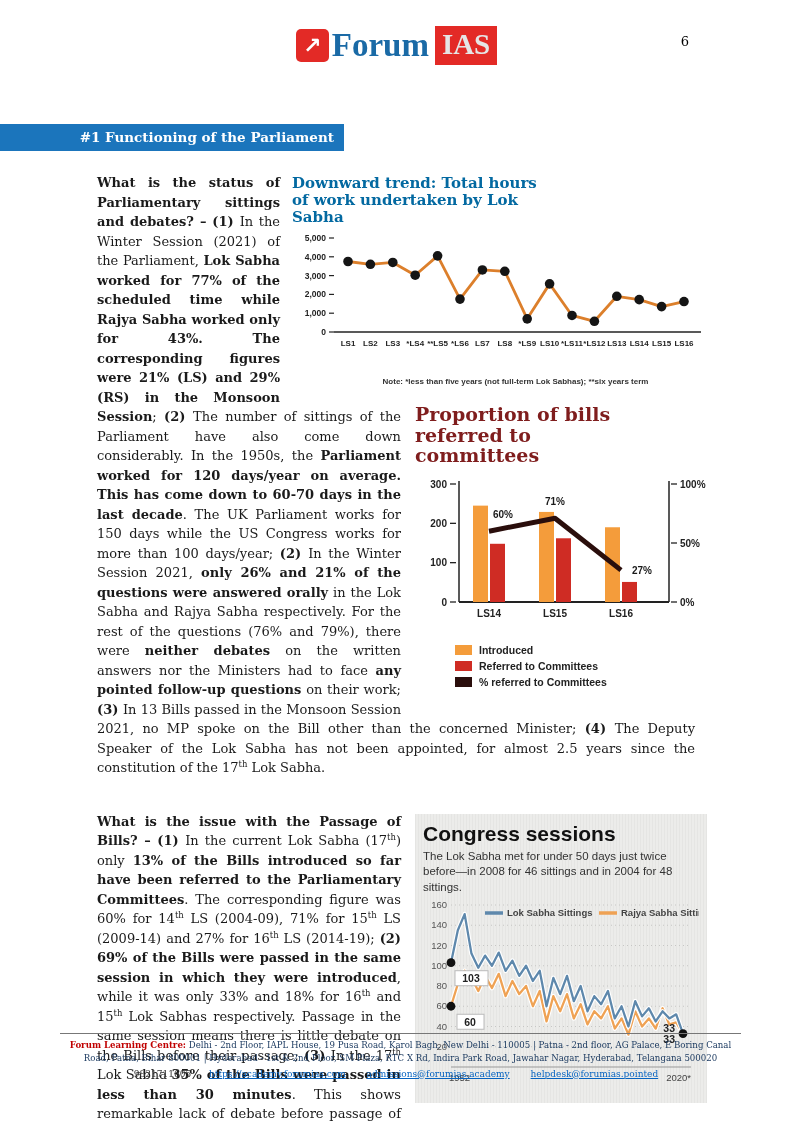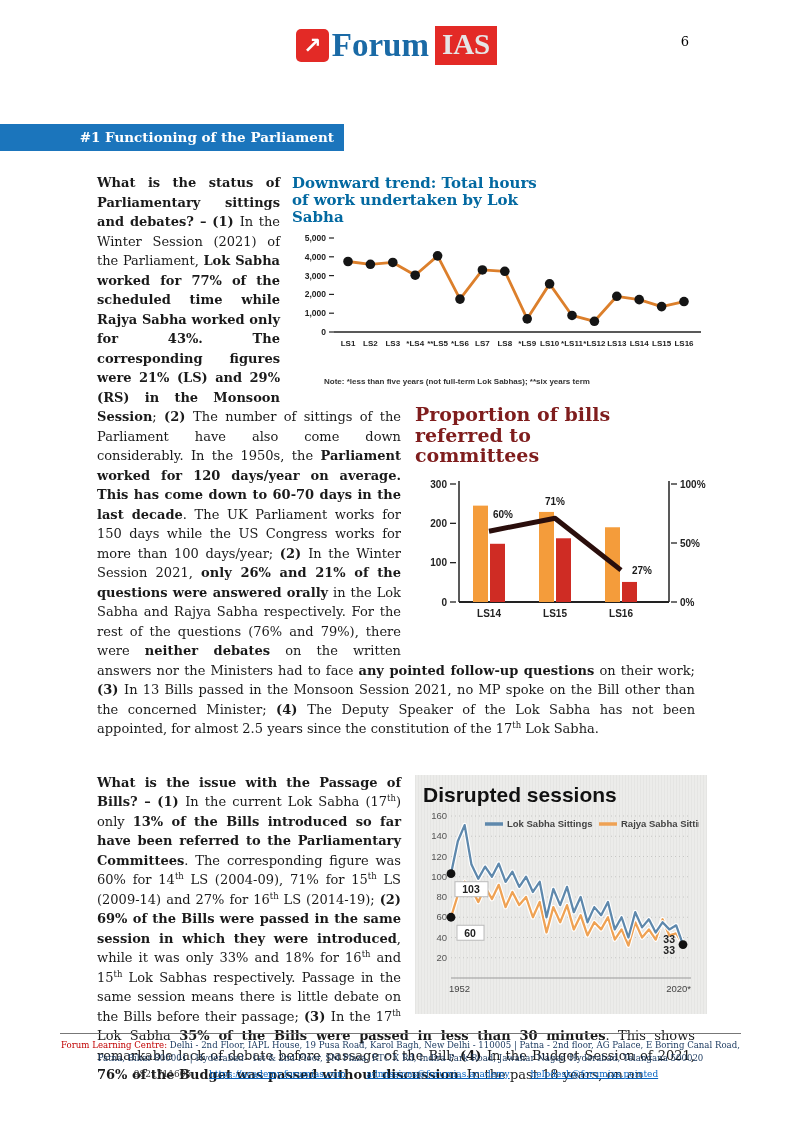--- a/index.html
+++ b/index.html
@@ -22,21 +22,21 @@
   
   .content{margin:0 86px 0 85px;}
   .section{margin-top:22px;}
   .section::after{content:"";display:block;clear:both;}
   .para{font-size:13px;line-height:19.5px;text-align:justify;margin:12px;}
   .para b{font-weight:700;}
   .para sup{font-size:0.65em;line-height:0;}
   
   .chart1{float:right;width:415px;margin:2px 0 8px 12px;}
   .c1-title{font:700 15px "DejaVu Serif",serif;color:#0369a1;line-height:1.12;width:255px;margin-bottom:5px;}
-  .c1-note{font:700 8px "Liberation Sans",sans-serif;color:#333;margin:3px 0 0 32px;}
+  .c1-note{font:700 8px "Liberation Sans",sans-serif;color:#333;margin:3px 0 0 32px;text-align:center;}
   .c1-ylab{font:700 8.5px "Liberation Sans",sans-serif;fill:#222;}
   .c1-xlab{font:700 8px "Liberation Sans",sans-serif;fill:#222;}
   
   .chart2{float:right;width:292px;margin:10px 0 10px 14px;}
   .c2-title{font:700 19px "DejaVu Serif",serif;color:#7f1d1d;line-height:1.08;width:225px;margin-bottom:8px;}
   .c2-lab{font:700 10px "Liberation Sans",sans-serif;fill:#222;}
   .c2-pct{font:700 10px "Liberation Sans",sans-serif;fill:#1a1a1a;}
   .c2-legend{margin:4px 0 0 40px;}
   .c2-legend .row{display:flex;align-items:center;margin-bottom:4px;}
   .c2-legend .sw{width:17px;height:10px;margin-right:7px;flex:none;}
@@ -48,21 +48,21 @@
   .c3-title{font:700 21px "Liberation Sans",sans-serif;color:#111;margin:0 0 3px;}
   .c3-sub{font:400 11.5px "Liberation Sans",sans-serif;color:#333;line-height:1.35;margin-bottom:4px;}
   .c3-ylab{font:400 9.5px "Liberation Sans",sans-serif;fill:#555;}
   .c3-xlab{font:400 9.5px "Liberation Sans",sans-serif;fill:#444;}
   .c3-leg{font:700 9.5px "Liberation Sans",sans-serif;fill:#444;}
   .c3-ann{font:700 10.5px "Liberation Sans",sans-serif;fill:#222;}
   
   .footer{position:absolute;left:60px;right:52px;top:1033px;border-top:1.5px solid #777;
           padding-top:5px;text-align:center;}
   .footer-line1{font:400 8.6px "DejaVu Serif",serif;color:#17365D;line-height:1.55;}
-  .footer-label{color:#C00000;font-weight:400;}
+  .footer-label{color:#C00000;font-weight:700;}
   .footer-line2{font:400 9px "DejaVu Serif",serif;color:#333;margin-top:3px;}
   .flink{color:#0563C1;text-decoration:underline;margin:0 9px;}
   .fphone{margin-right:6px;color:#333;}
 </style>
 </head>
 <body>
 
 <div class="page">
 
   <div class="header">
@@ -163,29 +163,44 @@
             <rect x="141" y="64.28" width="15" height="63.72" fill="#CF2C24"></rect>
             <text x="140" y="143" text-anchor="middle" class="c2-lab">LS15</text>
             <rect x="190" y="53.266666666666666" width="15" height="74.73333333333333" fill="#F49C3B"></rect>
             <rect x="207" y="107.94" width="15" height="20.060000000000002" fill="#CF2C24"></rect>
             <text x="206" y="143" text-anchor="middle" class="c2-lab">LS16</text>
             <polyline points="74,57.2 140,44.22 206,96.14" fill="none" stroke="#2A0E0C" stroke-width="5" stroke-linejoin="round"></polyline>
             <text x="78" y="44.2" text-anchor="start" class="c2-pct">60%</text>
             <text x="140" y="31.22" text-anchor="middle" class="c2-pct">71%</text>
             <text x="217" y="100.14" text-anchor="start" class="c2-pct">27%</text>
           </svg>
+        <div class="c2-legend" id="c2-legend">
+            <div class="row">
+              <span class="sw" style="background: rgb(244, 156, 59);"></span>
+              <span class="lb">Introduced</span>
+            </div>
+            <div class="row">
+              <span class="sw" style="background: rgb(207, 44, 36);"></span>
+              <span class="lb">Referred to Committees</span>
+            </div>
+            <div class="row">
+              <span class="sw" style="background: rgb(42, 14, 12);"></span>
+              <span class="lb">% referred to Committees</span>
+            </div>
+          </div>
       </div>
 
       <div class="para"><b>What is the status of Parliamentary sittings and debates? – (1) </b><span>In the Winter Session (2021) of the Parliament, </span><b>Lok Sabha worked for 77% of the scheduled time while Rajya Sabha worked only for 43%. The corresponding figures were 21% (LS) and 29% (RS) in the Monsoon Session</b><span>; </span><b>(2) </b><span>The number of sittings of the Parliament have also come down considerably. In the 1950s, the </span><b>Parliament worked for 120 days/year on average. This has come down to 60-70 days in the last decade</b><span>. The UK Parliament works for 150 days while the US Congress works for more than 100 days/year; </span><b>(2) </b><span>In the Winter Session 2021, </span><b>only 26% and 21% of the questions were answered orally</b><span> in the Lok Sabha and Rajya Sabha respectively. For the rest of the questions (76% and 79%), there were </span><b>neither debates</b><span> on the written answers nor the Ministers had to face </span><b>any pointed follow-up questions</b><span> on their work; </span><b>(3) </b><span>In 13 Bills passed in the Monsoon Session 2021, no MP spoke on the Bill other than the concerned Minister; </span><b>(4) </b><span>The Deputy Speaker of the Lok Sabha has not been appointed, for almost 2.5 years since the constitution of the 17</span><span><sup>th</sup></span><span> Lok Sabha.</span></div>
     </div>
 
     <div class="section">
 
       <div class="chart3">
-        <div class="c3-title">Disrupted sessions</div>
+        <div class="c3-title">Congress sessions</div>
+        <div class="c3-sub">The Lok Sabha met for under 50 days just twice before—in 2008 for 46 sittings and in 2004 for 48 sittings.</div>
         <svg id="c3-svg" width="276" height="196">
             <line x1="28" x2="268" y1="147.75" y2="147.75" stroke="#c6c6c4" stroke-width="1" stroke-dasharray="1,3"></line>
             <text x="24" y="150.75" text-anchor="end" class="c3-ylab">20</text>
             <line x1="28" x2="268" y1="127.5" y2="127.5" stroke="#c6c6c4" stroke-width="1" stroke-dasharray="1,3"></line>
             <text x="24" y="130.5" text-anchor="end" class="c3-ylab">40</text>
             <line x1="28" x2="268" y1="107.25" y2="107.25" stroke="#c6c6c4" stroke-width="1" stroke-dasharray="1,3"></line>
             <text x="24" y="110.25" text-anchor="end" class="c3-ylab">60</text>
             <line x1="28" x2="268" y1="87" y2="87" stroke="#c6c6c4" stroke-width="1" stroke-dasharray="1,3"></line>
             <text x="24" y="90" text-anchor="end" class="c3-ylab">80</text>
             <line x1="28" x2="268" y1="66.75" y2="66.75" stroke="#c6c6c4" stroke-width="1" stroke-dasharray="1,3"></line>

